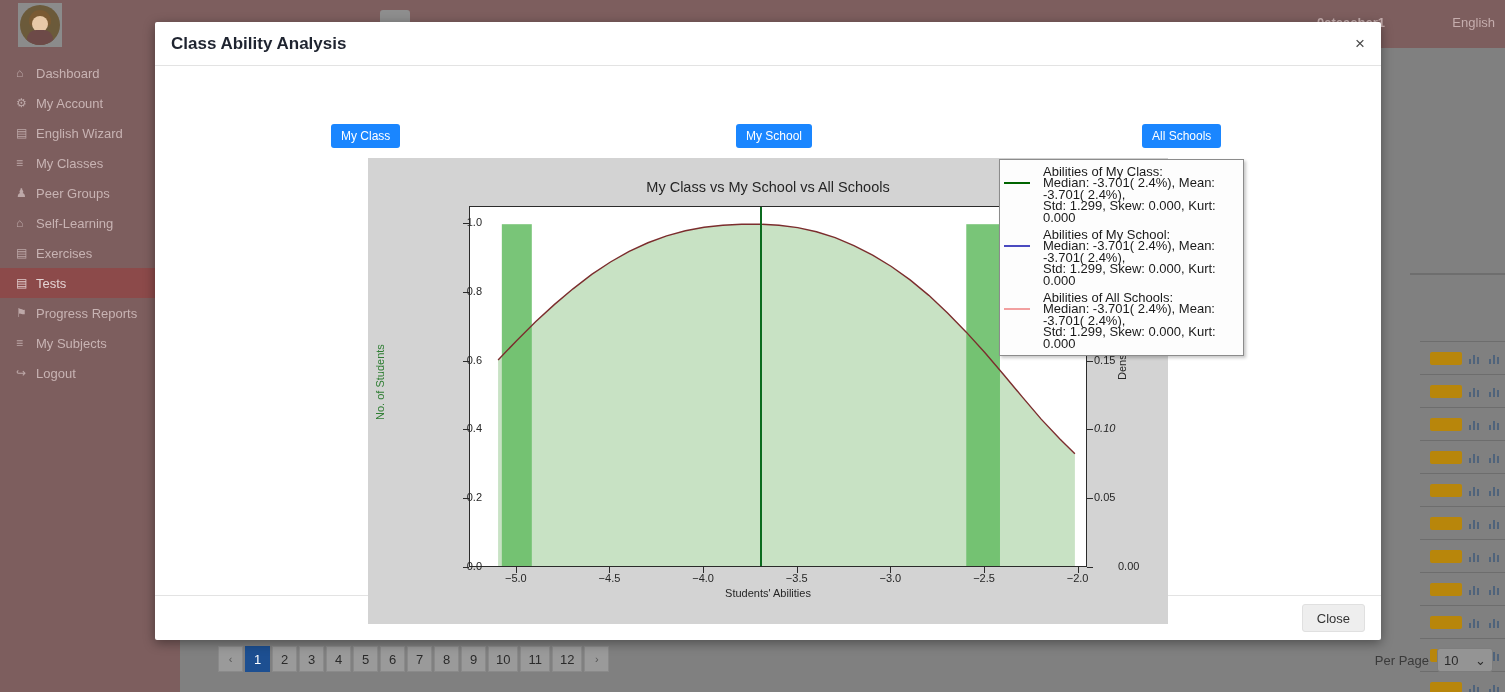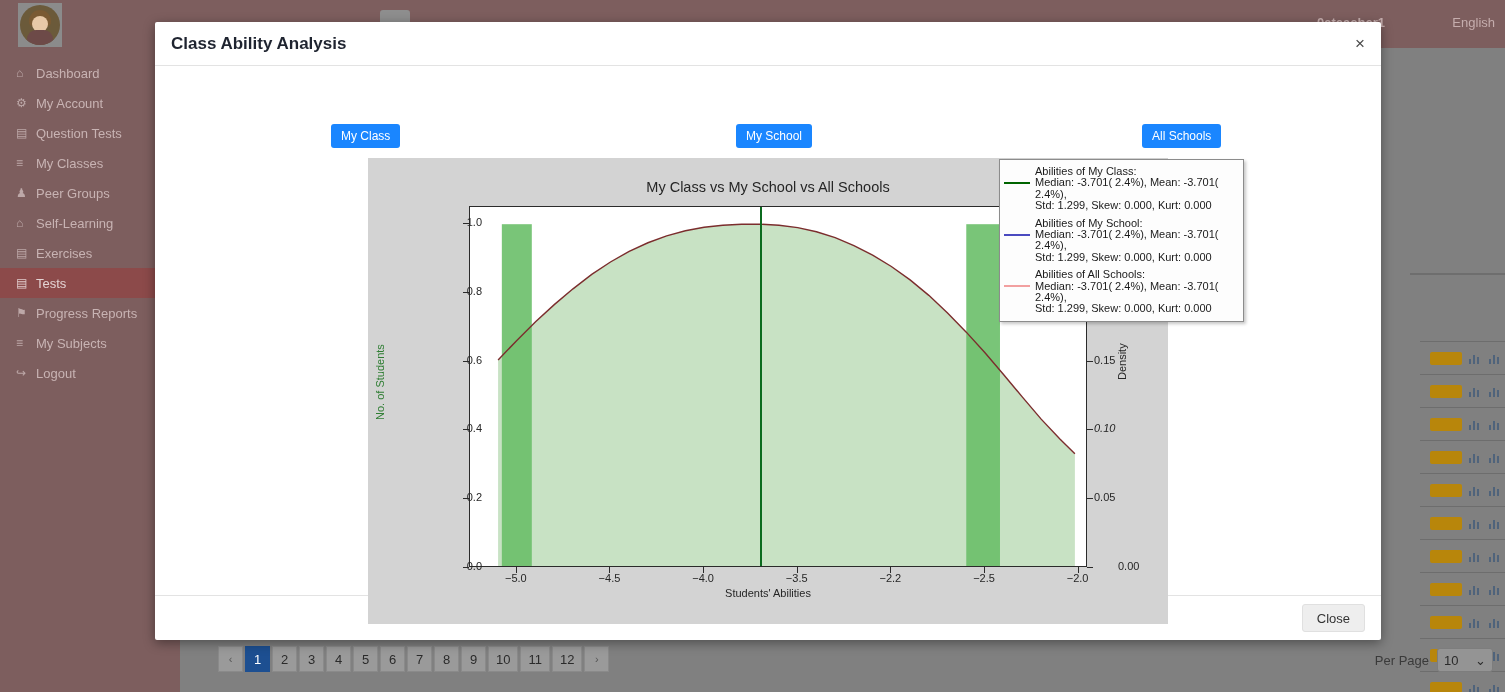--- a/index.html
+++ b/index.html
@@ -219,21 +219,21 @@
     padding: 6px 6px 6px 4px;
     z-index: 20;
   }
   .legend-entry {
     display: flex; align-items: flex-start; margin-bottom: 6px;
   }
   .legend-entry:last-child { margin-bottom: 0; }
   .legend-swatch {
     flex: 0 0 26px; height: 2px; margin-top: 16px; margin-right: 5px;
   }
-  .legend-text { font-size: 11px; line-height: 11.4px; color: #1a1a1a; }
+  .legend-text { font-size: 13px; line-height: 11.4px; color: #1a1a1a; margin-left: 8px; }
   .legend-text .ttl { display: block; }
 
   .modal-footer {
     height: 45px; border-top: 1px solid #e3e3e3;
     display: flex; align-items: center; justify-content: flex-end;
     padding-right: 16px;
   }
   .btn-close {
     height: 28px; padding: 0 14px;
     background: #eeeeee; color: #333; font-size: 13px;
@@ -257,21 +257,21 @@
         <div class="nav-item">
           <span class="nav-ico">⌂</span>
           <span>Dashboard</span>
         </div>
         <div class="nav-item">
           <span class="nav-ico">⚙</span>
           <span>My Account</span>
         </div>
         <div class="nav-item">
           <span class="nav-ico">▤</span>
-          <span>Question Tests</span>
+          <span>English Wizard</span>
         </div>
         <div class="nav-item">
           <span class="nav-ico">≡</span>
           <span>My Classes</span>
         </div>
         <div class="nav-item">
           <span class="nav-ico">♟</span>
           <span>Peer Groups</span>
         </div>
         <div class="nav-item">
@@ -563,21 +563,21 @@
             <div class="ytick-r" style="top: 65.1905px;">0.25</div>
             <div class="tickmark-r" style="top: 65.1905px;"></div>
             <div class="xtick" style="left: 147.818px;">−5.0</div>
             <div class="tickmark-x" style="left: 147.818px;"></div>
             <div class="xtick" style="left: 241.455px;">−4.5</div>
             <div class="tickmark-x" style="left: 241.455px;"></div>
             <div class="xtick" style="left: 335.091px;">−4.0</div>
             <div class="tickmark-x" style="left: 335.091px;"></div>
             <div class="xtick" style="left: 428.727px;">−3.5</div>
             <div class="tickmark-x" style="left: 428.727px;"></div>
-            <div class="xtick" style="left: 522.364px;">−2.2</div>
+            <div class="xtick" style="left: 522.364px;">−3.0</div>
             <div class="tickmark-x" style="left: 522.364px;"></div>
             <div class="xtick" style="left: 616px;">−2.5</div>
             <div class="tickmark-x" style="left: 616px;"></div>
             <div class="xtick" style="left: 709.636px;">−2.0</div>
             <div class="tickmark-x" style="left: 709.636px;"></div>
           </div>
       </div>
     </div>
 
     <div class="modal-footer">

